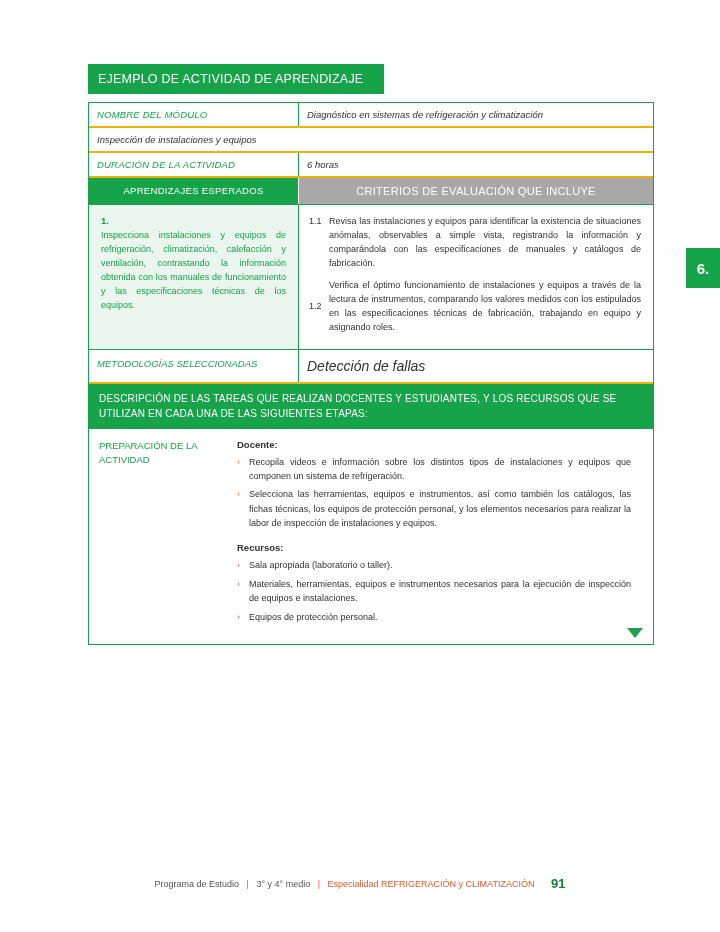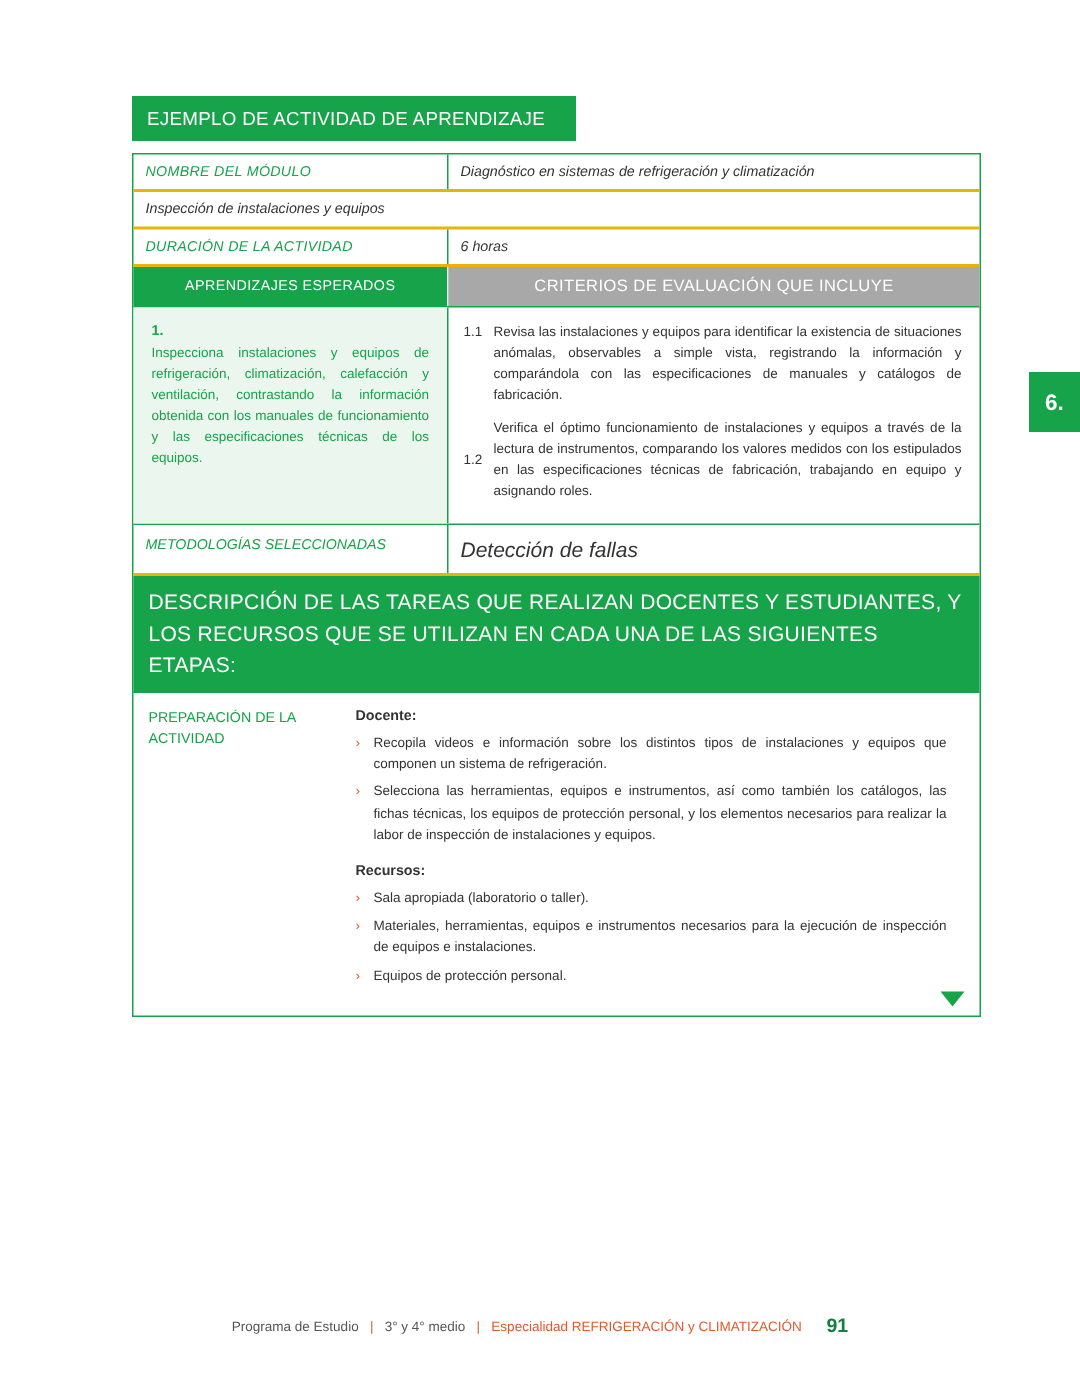--- a/index.html
+++ b/index.html
@@ -164,21 +164,21 @@
     box-sizing: border-box;
     padding: 8px 8px;
     font-size: 14px;
     color: #333;
   }
 
   
   .desc-band {
     background: #17a34a;
     color: #ffffff;
-    font-size: 14px;
+    font-size: 10px;
     line-height: 1.5;
     padding: 7px 10px;
     letter-spacing: 0.2px;
     border-bottom: 1px solid #17a34a;
   }
 
   
   .stage-row {
     display: flex;
     gap: 22px;

